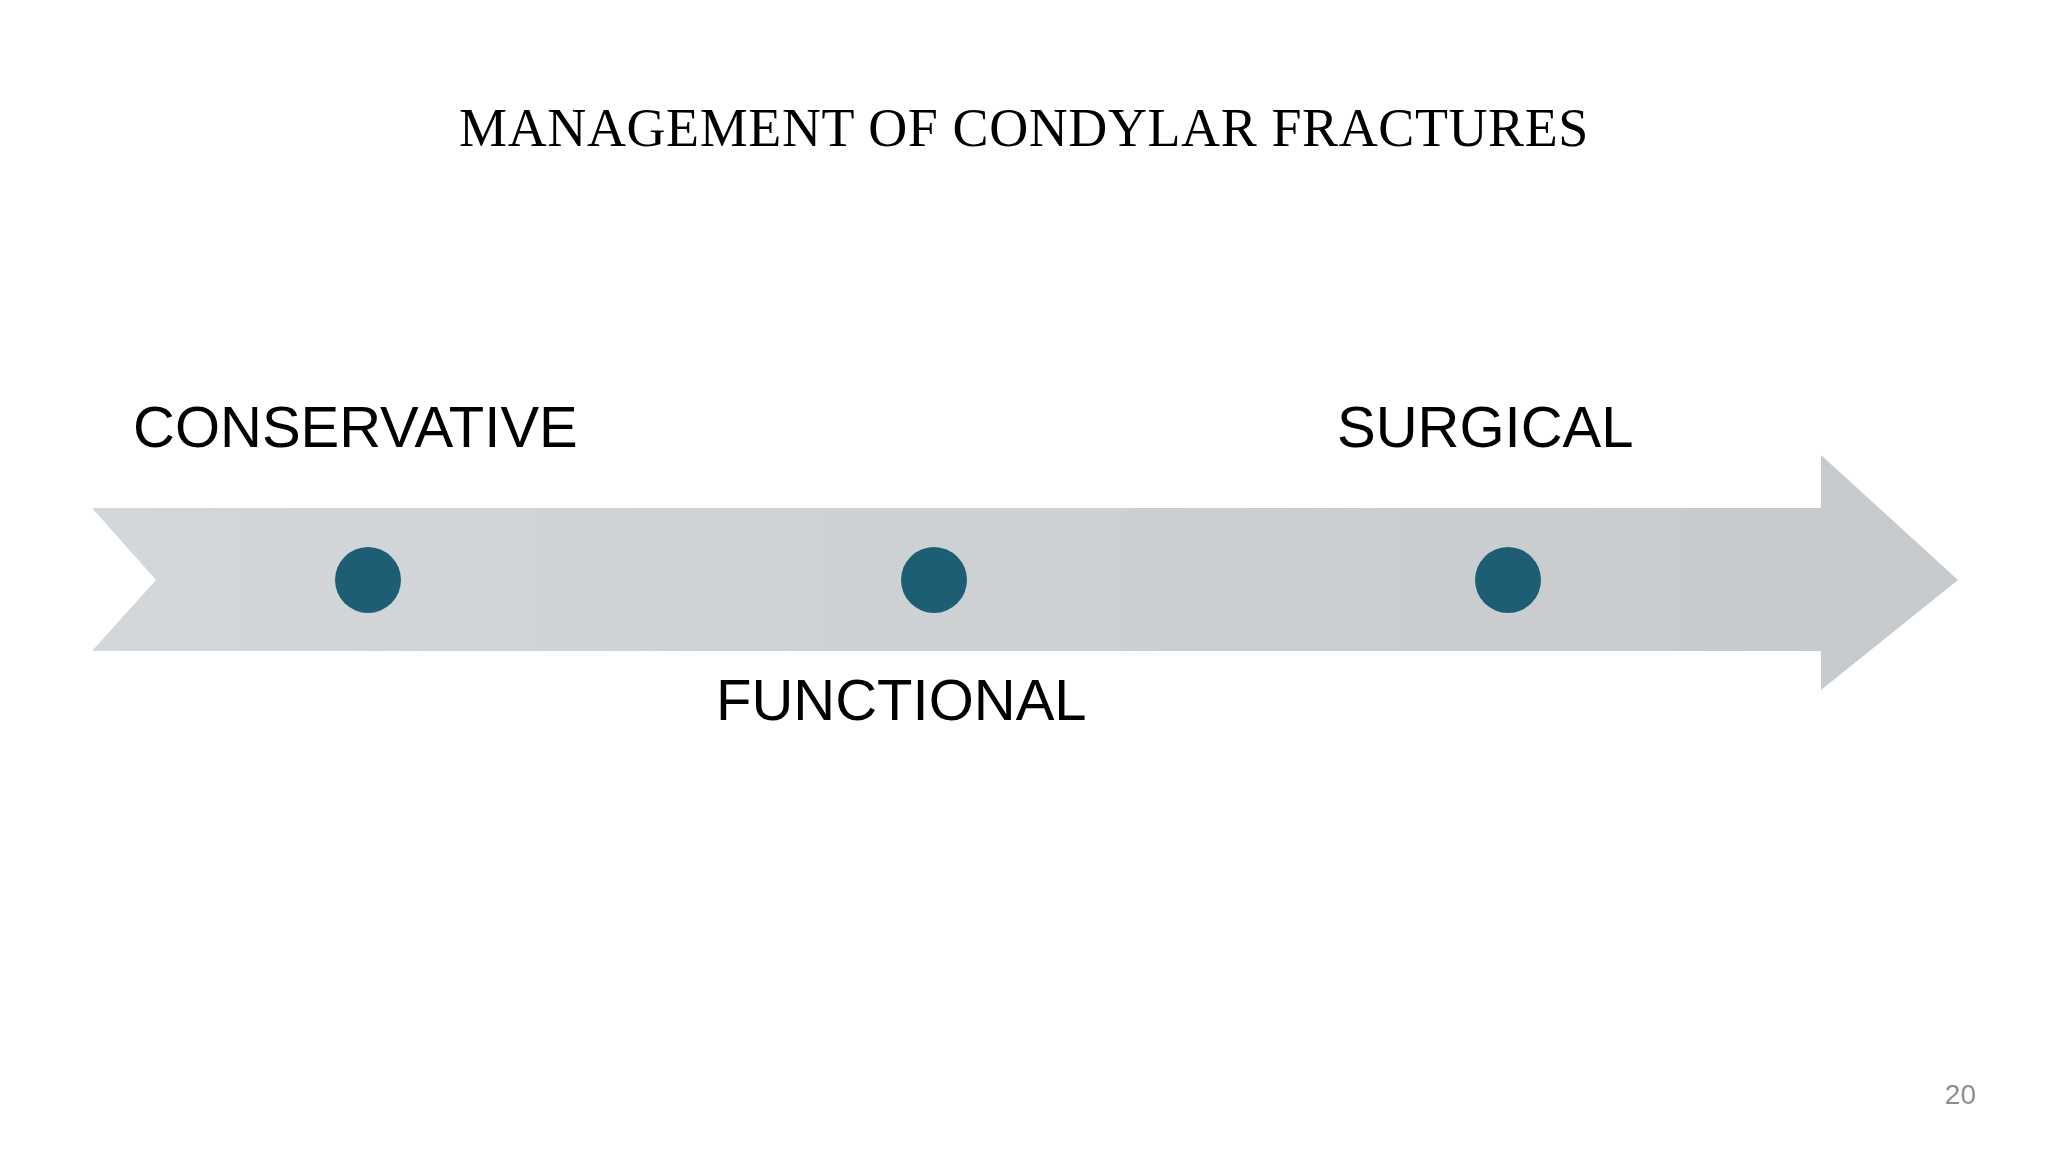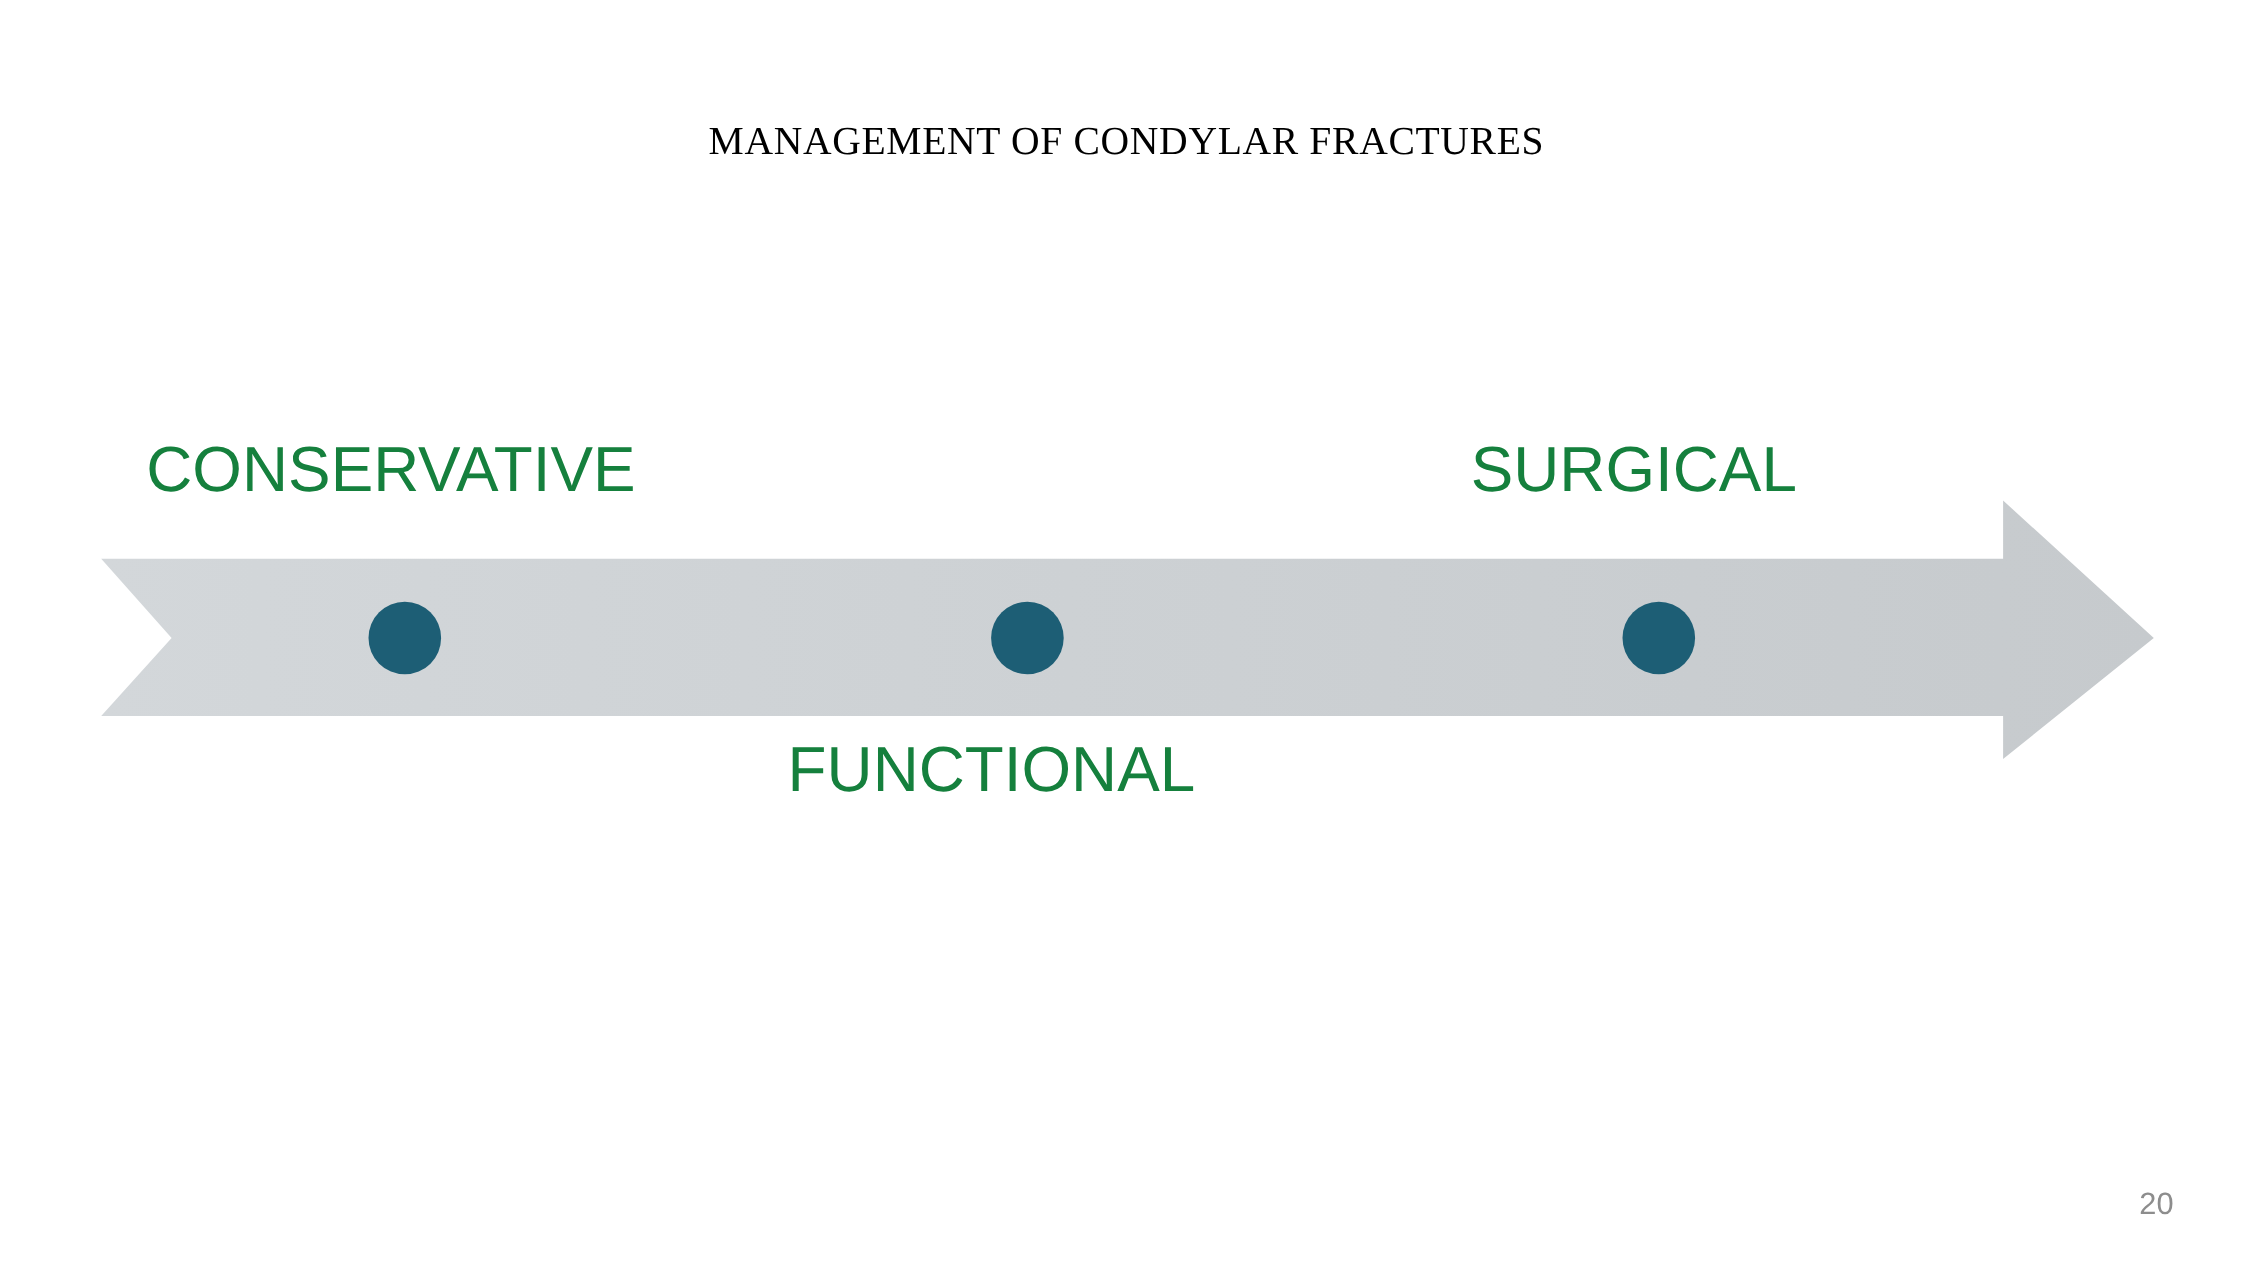--- a/index.html
+++ b/index.html
@@ -25,21 +25,21 @@
   }
 
   
   #slide-title {
     position: absolute;
     left: 0;
     top: 96px;
     width: 2048px;
     text-align: center;
     font-family: "Liberation Serif", "DejaVu Serif", serif;
-    font-size: 36px;
+    font-size: 54px;
     font-weight: 400;
     letter-spacing: 0.6px;
     color: #000000;
     line-height: 64px;
     white-space: nowrap;
   }
 
   
   #arrow-graphic {
     position: absolute;
@@ -65,21 +65,21 @@
   #marker-conservative { left: 335px;  top: 547px; }
   #marker-functional   { left: 901px;  top: 547px; }
   #marker-surgical     { left: 1475px; top: 547px; }
 
   
   .stage-label {
     position: absolute;
     font-family: "Liberation Sans", "DejaVu Sans", sans-serif;
     font-size: 58px;
     font-weight: 400;
-    color: #15803d;
+    color: #000000;
     line-height: 66px;
     letter-spacing: 0px;
     white-space: nowrap;
   }
   #label-conservative {
     left: 133px;
     top: 394px;
   }
   #label-surgical {
     left: 1337px;

